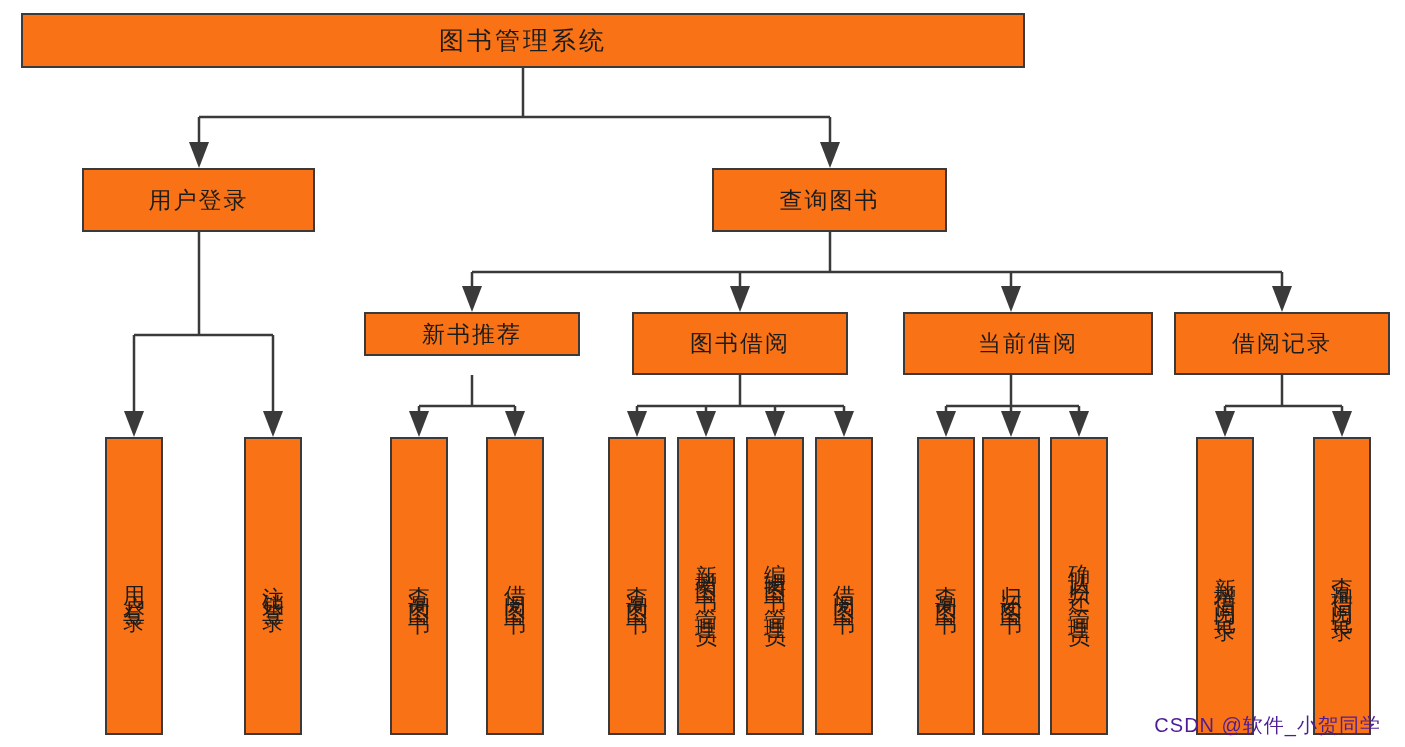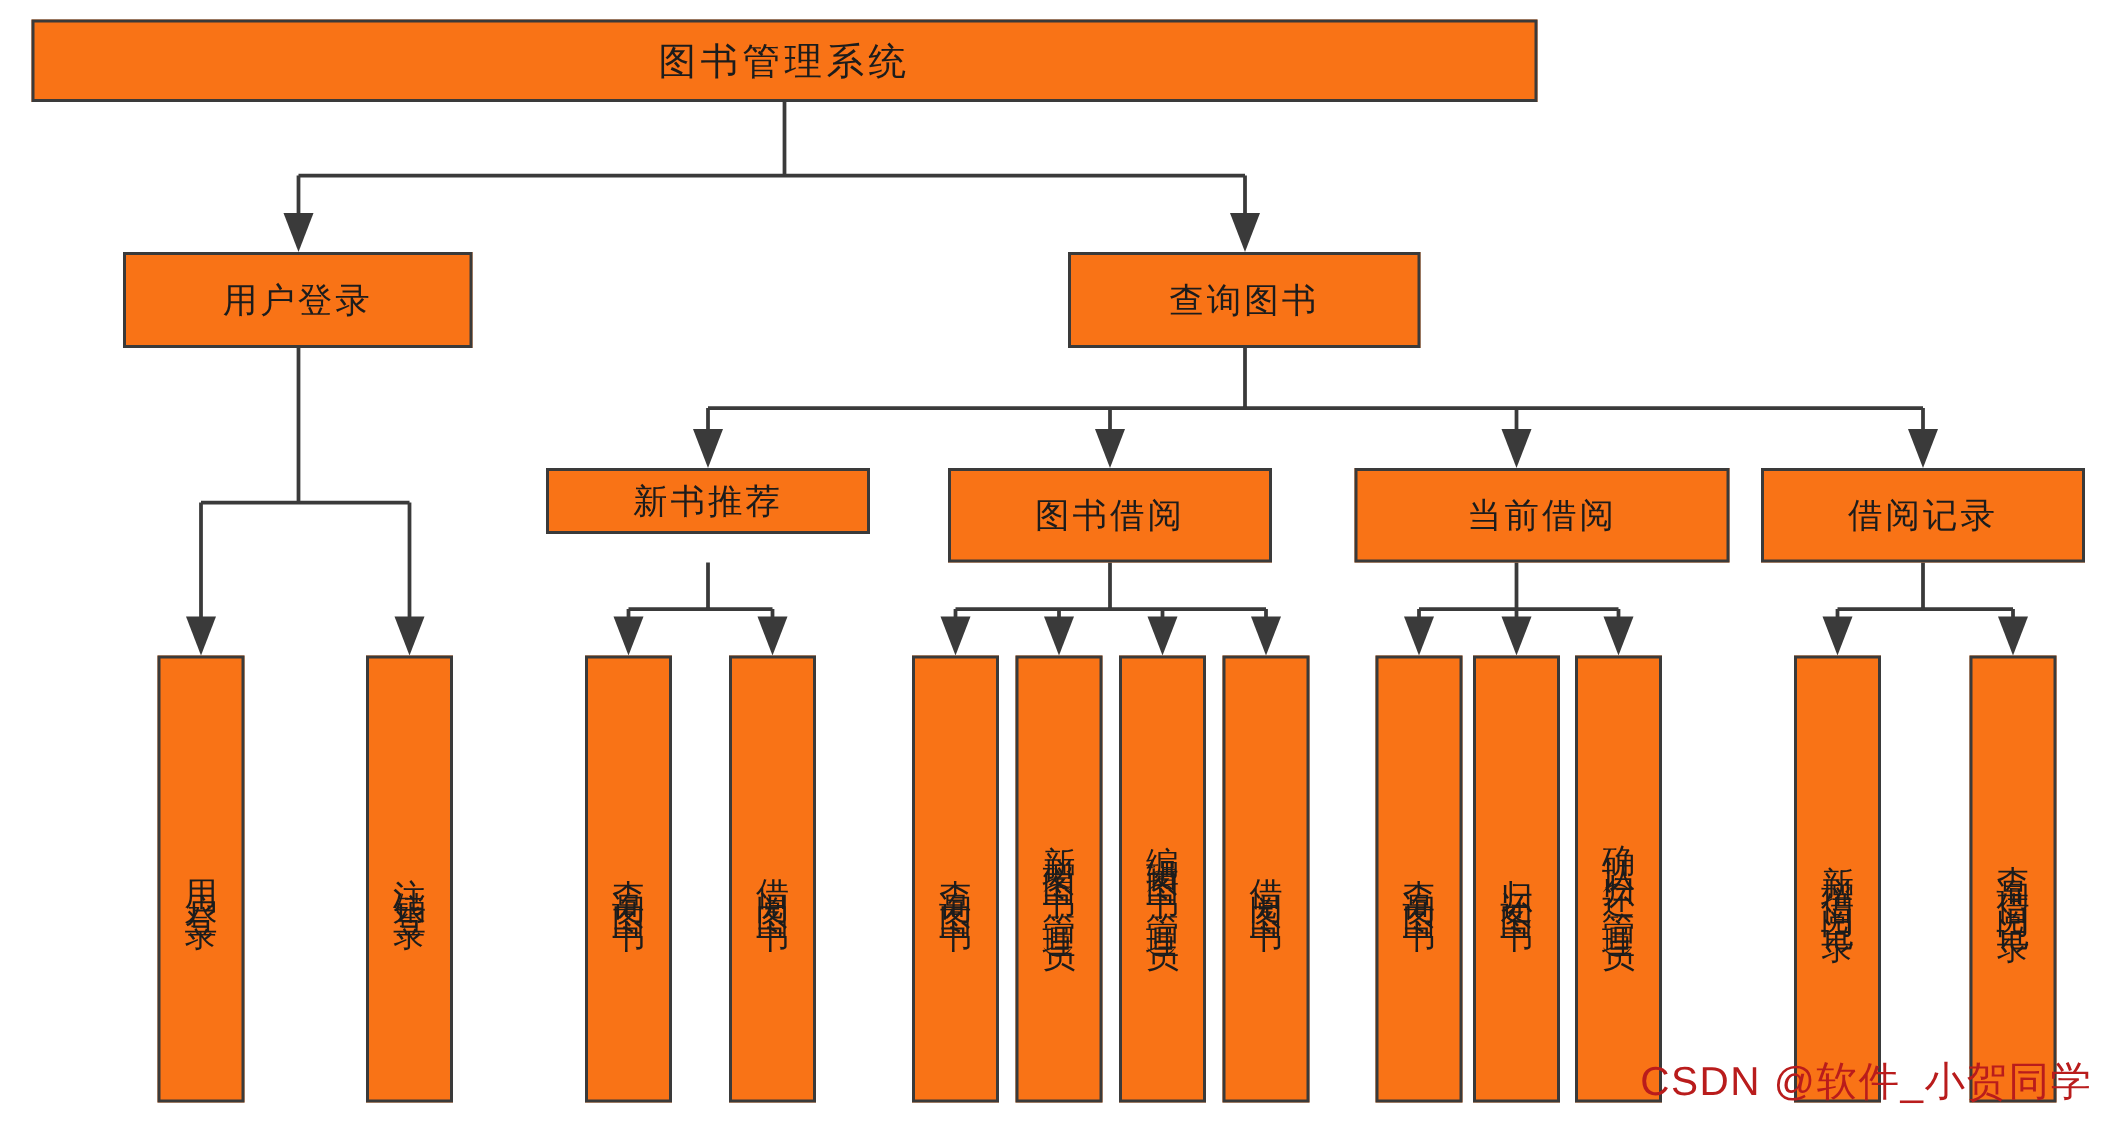--- a/index.html
+++ b/index.html
@@ -42,25 +42,25 @@
   .box-v .label {
     writing-mode: vertical-rl;
     text-orientation: mixed;
     font-size: 22px;
     letter-spacing: 9px;
     line-height: 1;
     white-space: nowrap;
   }
   .watermark {
     position: absolute;
-    right: 10px;
+    right: 24px;
     bottom: 8px;
-    font-size: 27px;
+    font-size: 20px;
     letter-spacing: 1px;
-    color: #b91c1c;
+    color: #4c1d95;
     z-index: 5;
   }
 </style>
 </head>
 <body>
 
 <div id="stage">
 
   <svg id="connectors" width="1405" height="747" viewBox="0 0 1405 747">
     <g stroke="#3a3a3a" stroke-width="2.5" fill="none">

